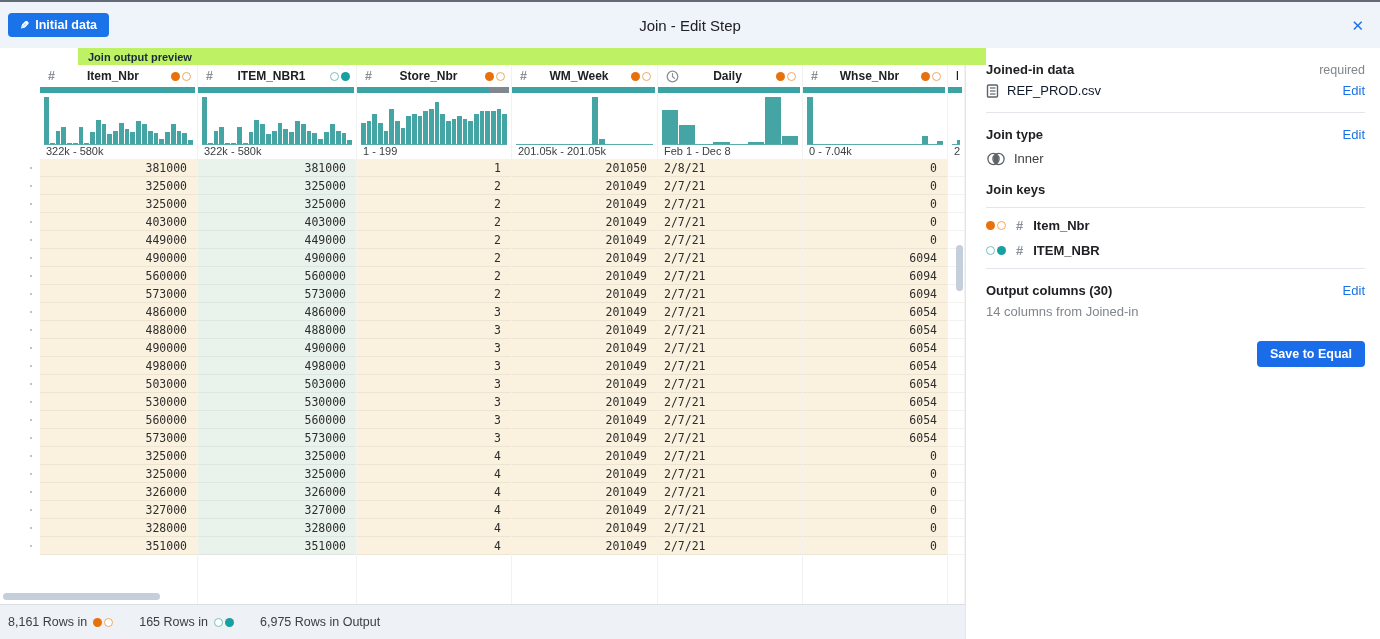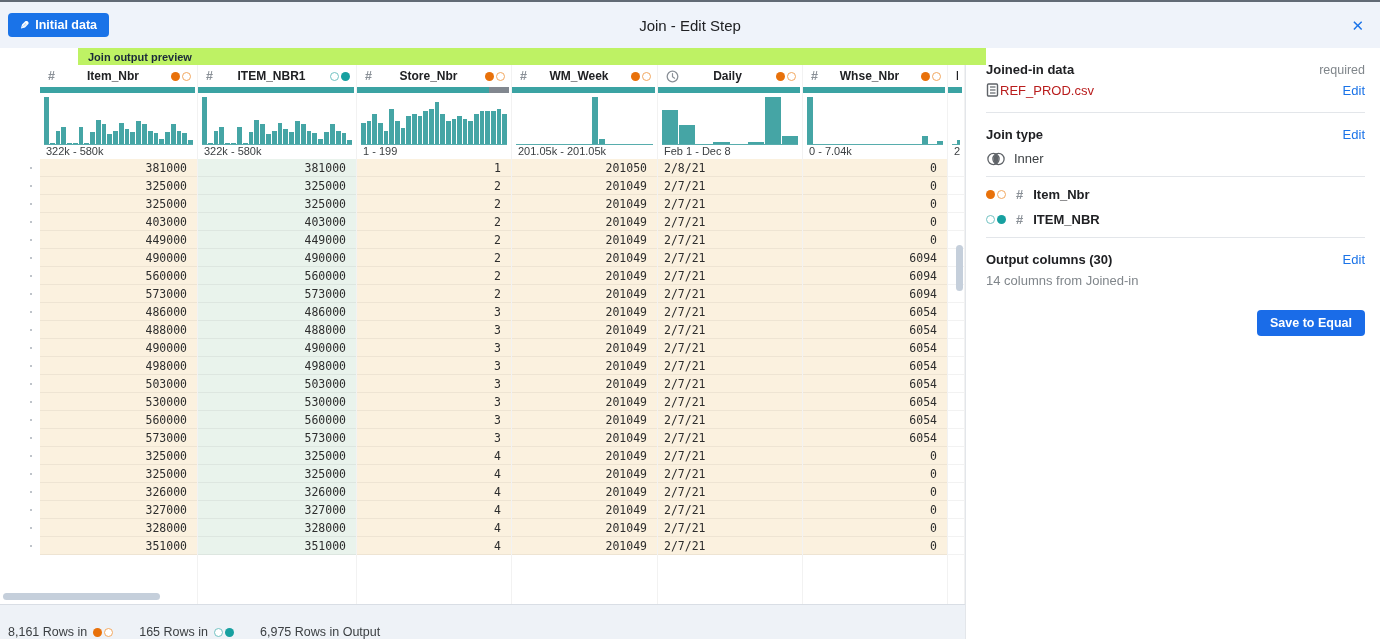--- a/index.html
+++ b/index.html
@@ -58,30 +58,30 @@
   .cell { height:18px; line-height:18px; font-family:"DejaVu Sans Mono", monospace; font-size:11.5px; color:#2d2d2d; border-bottom:1px solid rgba(0,0,0,0.05); white-space:nowrap; overflow:hidden; flex:0 0 auto; }
   .cell.r { text-align:right; padding-right:10px; }
   .cell.l { text-align:left; padding-left:6px; }
   .bg-orange .cell { background:#fbf1df; }
   .bg-green .cell { background:#e9f3ec; }
   .bg-none .cell { background:#fff; }
   .vscroll { position:absolute; right:2px; top:197px; width:7px; height:46px; background:#c5cfdb; border-radius:4px; cursor:pointer; z-index:4; }
   .hscroll { position:absolute; left:3px; bottom:4px; width:157px; height:7px; background:#c5cfdb; border-radius:4px; cursor:pointer; z-index:4; }
 
   
-  .status-bar { height:35px; background:#eef2f7; border-top:1px solid #d9dee5; display:flex; align-items:flex-end; gap:26px; padding-left:8px; font-size:12.5px; color:#3c4043; flex:0 0 auto; }
+  .status-bar { height:35px; background:#eef2f7; border-top:1px solid #d9dee5; display:flex; align-items:center; gap:26px; padding-left:8px; font-size:12.5px; color:#3c4043; flex:0 0 auto; }
   .status-item { display:flex; align-items:center; gap:6px; }
 
   
   .panel { flex:1; background:#fff; border-left:1px solid #e3e6ea; padding:14px 15px 0 20px; font-size:13px; color:#3c4043; }
   .prow { display:flex; align-items:center; justify-content:space-between; margin-bottom:6px; }
   .ptitle { font-weight:bold; color:#202124; font-size:13px; }
   .muted { color:#80868b; font-size:12.5px;text-align:center; }
   .edit-link { color:#1a73e8; font-size:13px; cursor:pointer; }
-  .src-row { display:flex; align-items:flex-start; color:#b91c1c; }
+  .src-row { display:flex; align-items:flex-end; gap:7px; color:#0f172a; }
   .hr { border:none; border-top:1px solid #e3e6ea; margin:14px 0; }
   .hr.tight { margin:10px 0; }
   .inner-row { display:flex; align-items:center; gap:8px; margin-top:9px; color:#3c4043; }
   .key-row { display:flex; align-items:center; gap:10px; margin:10px 0; font-weight:bold; color:#202124; }
   .key-row .type-ic { font-size:13px; }
   .eq { font-style:italic; color:#80868b; font-size:12.5px; margin:4px 0 4px 2px; font-weight:normal; }
   .outcols-line { color:#80868b; margin-bottom:6px; font-size:13px; }
   .save-row { display:flex; justify-content:flex-end; margin-top:22px; }
   .btn-save { background:#1a6ce8; color:#fff; border:none; border-radius:4px; height:26px; padding:0 13px; font-size:12.5px; font-weight:bold; cursor:pointer; font-family:"Liberation Sans",sans-serif; }
   svg { display:block; }
@@ -624,20 +624,23 @@
       </div>
       <div class="inner-row">
         <svg width="20" height="14" viewBox="0 0 20 14">
           <circle cx="7.5" cy="7" r="5.6" fill="none" stroke="#5f6368" stroke-width="1.3"></circle>
           <circle cx="12.5" cy="7" r="5.6" fill="none" stroke="#5f6368" stroke-width="1.3"></circle>
           <path d="M10 2.3 A5.6 5.6 0 0 1 10 11.7 A5.6 5.6 0 0 1 10 2.3 Z" fill="#5f6368"></path>
         </svg>
         <span>Inner</span>
       </div>
 
+      <div style="margin-top:16px;">
+        <span class="ptitle">Join keys</span>
+      </div>
       <hr class="hr tight">
 
       <div class="key-row">
         <span class="dots">
             <i class="dot f-orange"></i>
             <i class="dot o-orange"></i>
           </span>
         <span class="type-ic">#</span>
         <span>Item_Nbr</span>
       </div>

